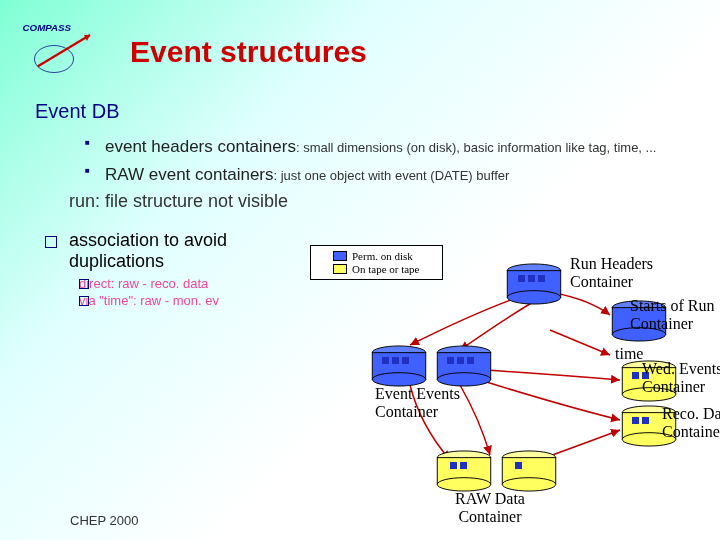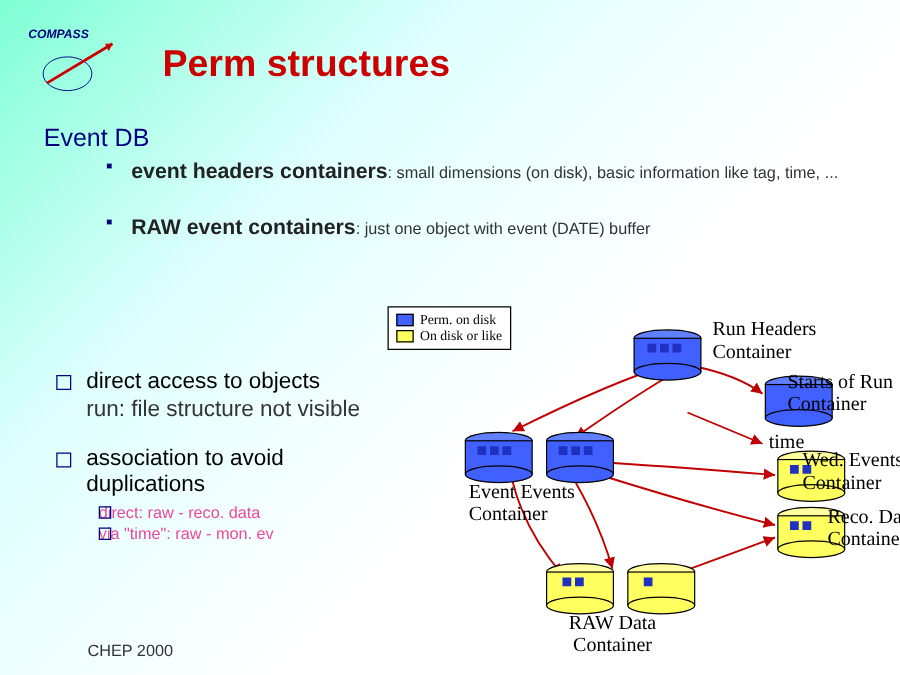--- a/index.html
+++ b/index.html
@@ -29,45 +29,45 @@
   }
   .content {
     position: absolute;
     top: 100px;
     left: 35px;
     right: 10px;
   }
   .h1 {
     font-size: 20px;
     color: #000080;
-    margin-bottom: 2px;
+    margin-bottom: 12px;
   }
   .bullet-item {
     margin-left: 50px;
     margin-bottom: 4px;
     position: relative;
     padding-left: 20px;
     font-size: 13px;
     color: #333;
     line-height: 1.4;
   }
   .bullet-item::before {
     content: "■";
     position: absolute;
     left: 0;
     top: 2px;
     font-size: 8px;
     color: #000080;
   }
   .bullet-strong {
     font-size: 17px;
-    font-weight: bold;
+    font-weight: normal;
     color: #222;
   }
-  .second-group { margin-top: 21px; }
+  .second-group { margin-top: 4px; }
   .q-item {
     margin-left: 10px;
     margin-top: 18px;
     position: relative;
     padding-left: 24px;
     font-size: 18px;
     color: #000;
     max-width: 280px;
   }
   .q-item::before {
@@ -130,21 +130,21 @@
     font-family: "Times New Roman", serif;
     font-size: 16px;
     line-height: 1.1;
     color: #000;
   }
   .legend {
     position: absolute;
     top: 0;
     left: 0;
     border: 1px solid #000;
-    padding: 3px 6px;
+    padding: 3px 22px;
     font-family: "Times New Roman", serif;
     font-size: 11px;
     background: #fff;
   }
   .legend-row { display: flex; align-items: center; gap: 5px; margin: 1px 0; }
   .swatch { width: 14px; height: 10px; border: 1px solid #000; }
   .sw-blue { background: #4060ff; }
   .sw-yellow { background: #ffff60; }
   .dots {
     position: absolute;
@@ -158,58 +158,55 @@
 
 <div class="logo">
   <svg viewBox="0 0 100 80">
     <ellipse cx="42" cy="52" rx="26" ry="18" fill="none" stroke="#000080" stroke-width="1"></ellipse>
     <line x1="20" y1="62" x2="90" y2="20" stroke="#cc0000" stroke-width="3"></line>
     <polygon points="90,20 82,20 86,28" fill="#cc0000"></polygon>
     <text x="0" y="14" font-family="Arial" font-size="13" font-weight="bold" font-style="italic" fill="#000080">COMPASS</text>
   </svg>
 </div>
 
-<div class="title">Perm structures</div>
+<div class="title">Event structures</div>
 
 <div class="content">
   <div class="h1">Event DB</div>
 
   <div class="bullet-item">
     <span class="bullet-strong">event headers containers</span><span>: small dimensions (on disk), basic information like tag, time, ...</span>
   </div>
   <div class="second-group">
     <div class="bullet-item">
       <span class="bullet-strong">RAW event containers</span><span>: just one object with event (DATE) buffer</span>
     </div>
   </div>
 
-  <div class="q-item" style="margin-top:100px;">
-    <span>direct access to objects</span>
-  </div>
   <div class="q-sub">run: file structure not visible</div>
 
   <div class="q-item">
     <span>association to avoid duplications</span>
   </div>
   <div class="sub-bullets">
     <div class="sub-bullet">direct: raw - reco. data</div>
     <div class="sub-bullet">via "time": raw - mon. ev</div>
   </div>
 </div>
 
 <div class="diagram">
 
   <div class="legend">
     <div class="legend-row">
         <div class="swatch sw-blue"></div>
         <span>Perm. on disk</span>
       </div>
     <div class="legend-row">
         <div class="swatch sw-yellow"></div>
-        <span>On disk or like</span>
+        <span>On tape or tape</span>
       </div>
   </div>
 
   <svg width="400" height="260" style="position:absolute;top:0;left:0;">
     <defs>
       <marker id="ah" markerWidth="8" markerHeight="8" refX="6" refY="3" orient="auto">
         <path d="M0,0 L6,3 L0,6 Z" fill="#c00000"></path>
       </marker>
     </defs>
 

